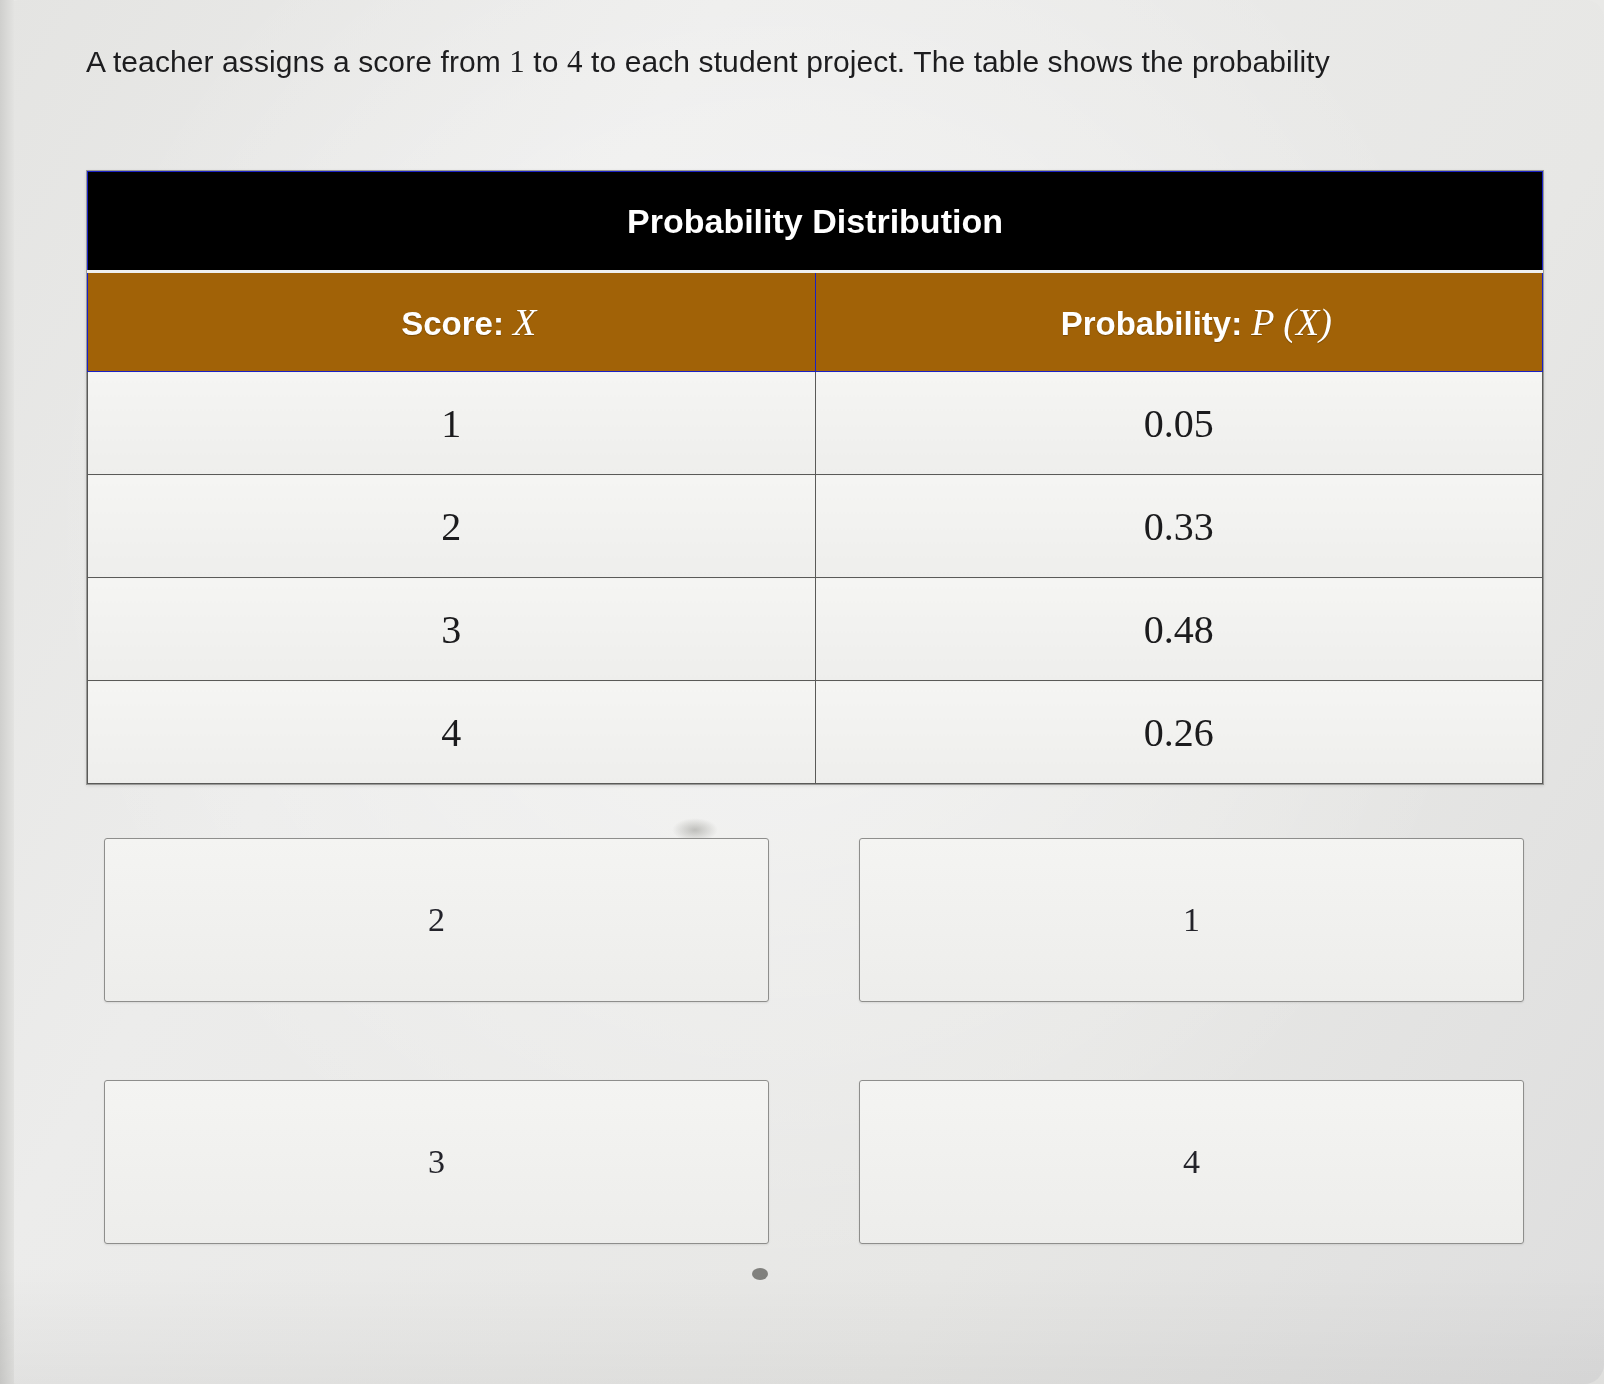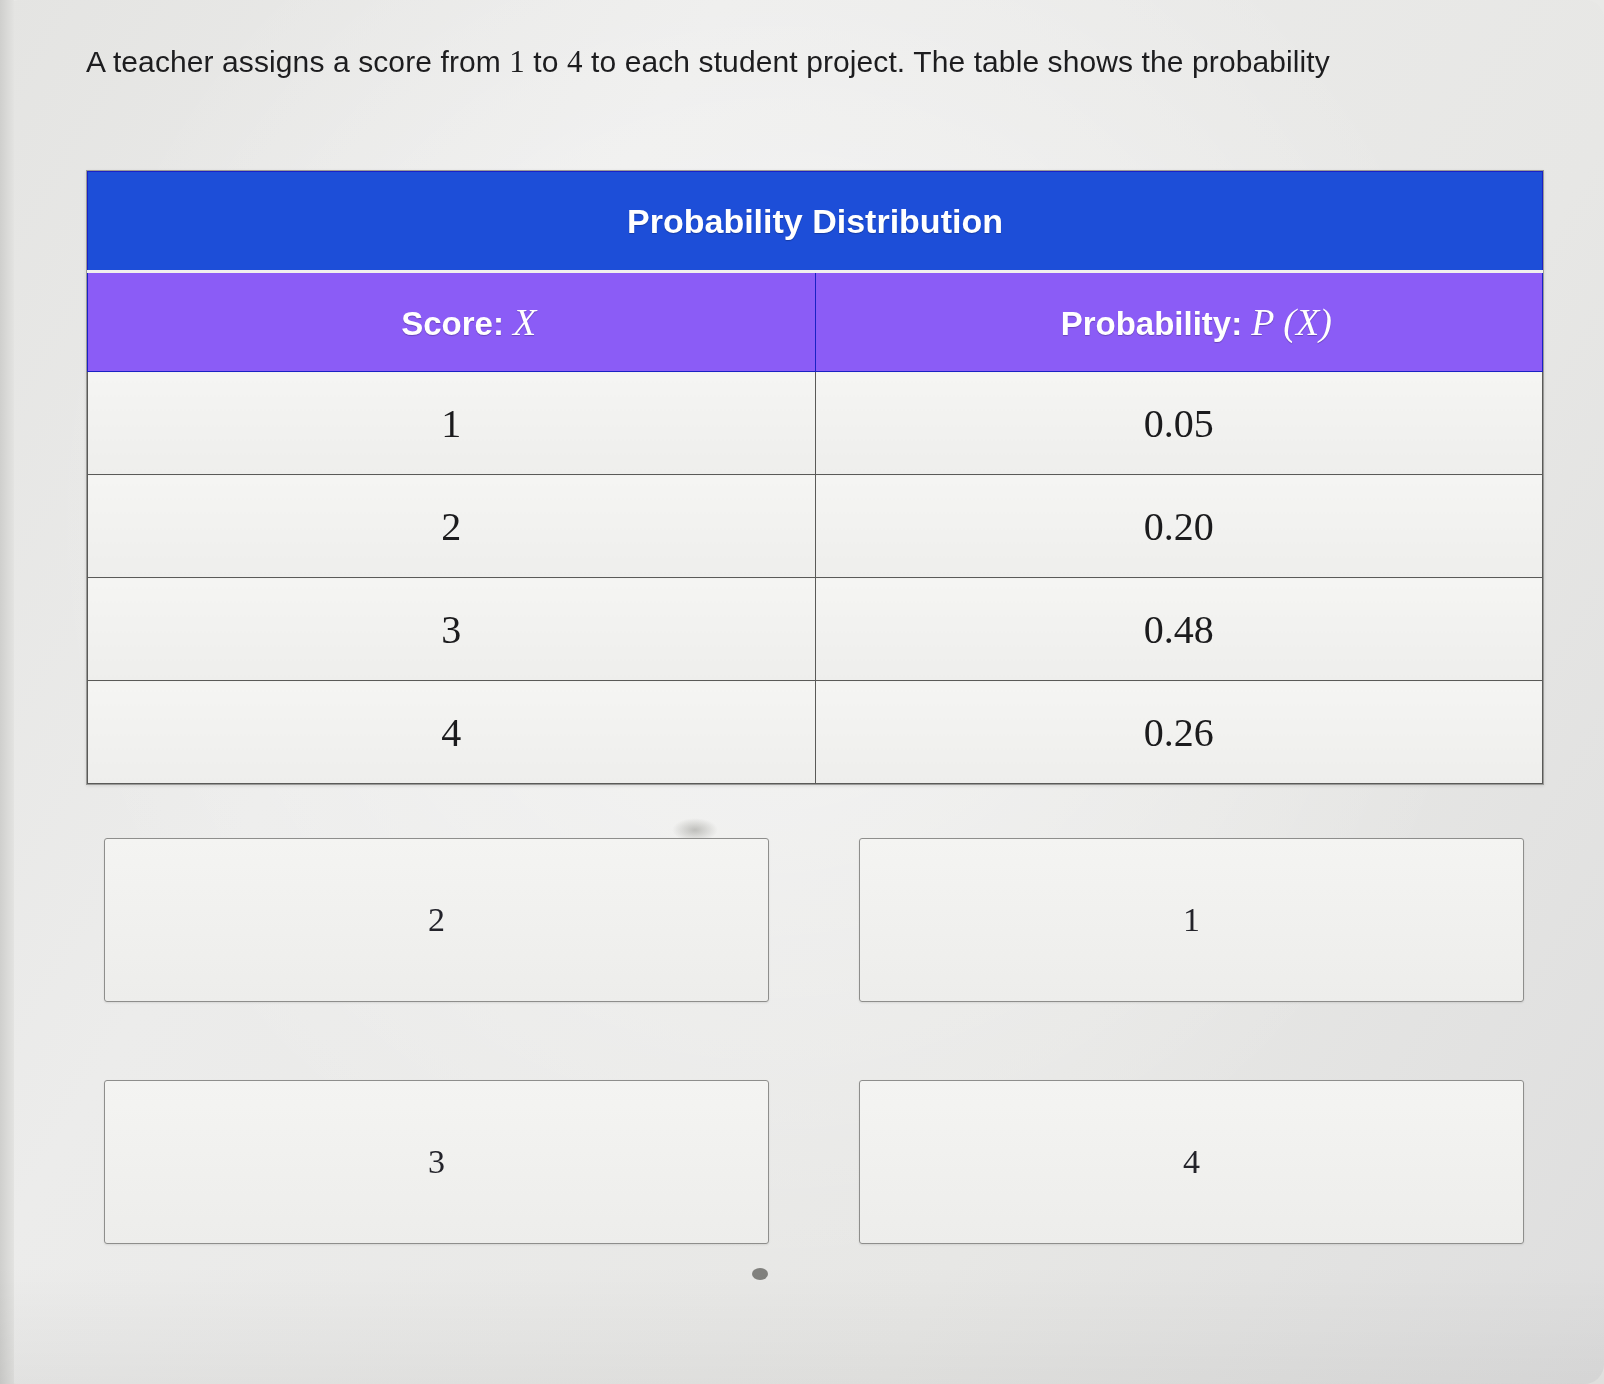--- a/index.html
+++ b/index.html
@@ -68,31 +68,31 @@
   .tbl td {
     border: 1px solid #5a5a58;
     text-align: center;
     font-family: "Liberation Serif", serif;
     font-size: 40px;
     color: #1b1b1d;
     height: 100px;
     background: linear-gradient(180deg, #f5f5f3 0%, #eeeeec 100%);
   }
   .tbl td.title {
-    background: #1d4ed8;
+    background: #000000;
     color: #ffffff;
     font-family: "Liberation Sans", sans-serif;
     font-weight: bold;
     font-size: 34px;
     height: 96px;
     border: 1px solid #1a21c4;
     text-shadow: 0 1px 1px rgba(0,0,0,0.25);
   }
   .tbl td.head {
-    background: #8b5cf6;
+    background: #a16207;
     color: #ffffff;
     font-family: "Liberation Sans", sans-serif;
     font-weight: bold;
     font-size: 33px;
     height: 96px;
     border: 1px solid #1a21c4;
     border-top: 3px solid #f0f0ee;
     text-shadow: 0 1px 1px rgba(0,0,0,0.25);
     padding-left: 36px;
   }
@@ -176,21 +176,21 @@
           <span>Probability:</span>
           <span class="math">P (X)</span>
         </td>
       </tr>
       <tr>
         <td class="col-left">1</td>
         <td>0.05</td>
       </tr>
       <tr>
         <td class="col-left">2</td>
-        <td>0.20</td>
+        <td>0.33</td>
       </tr>
       <tr>
         <td class="col-left">3</td>
         <td>0.48</td>
       </tr>
       <tr>
         <td class="col-left">4</td>
         <td>0.26</td>
       </tr>
     </tbody>

